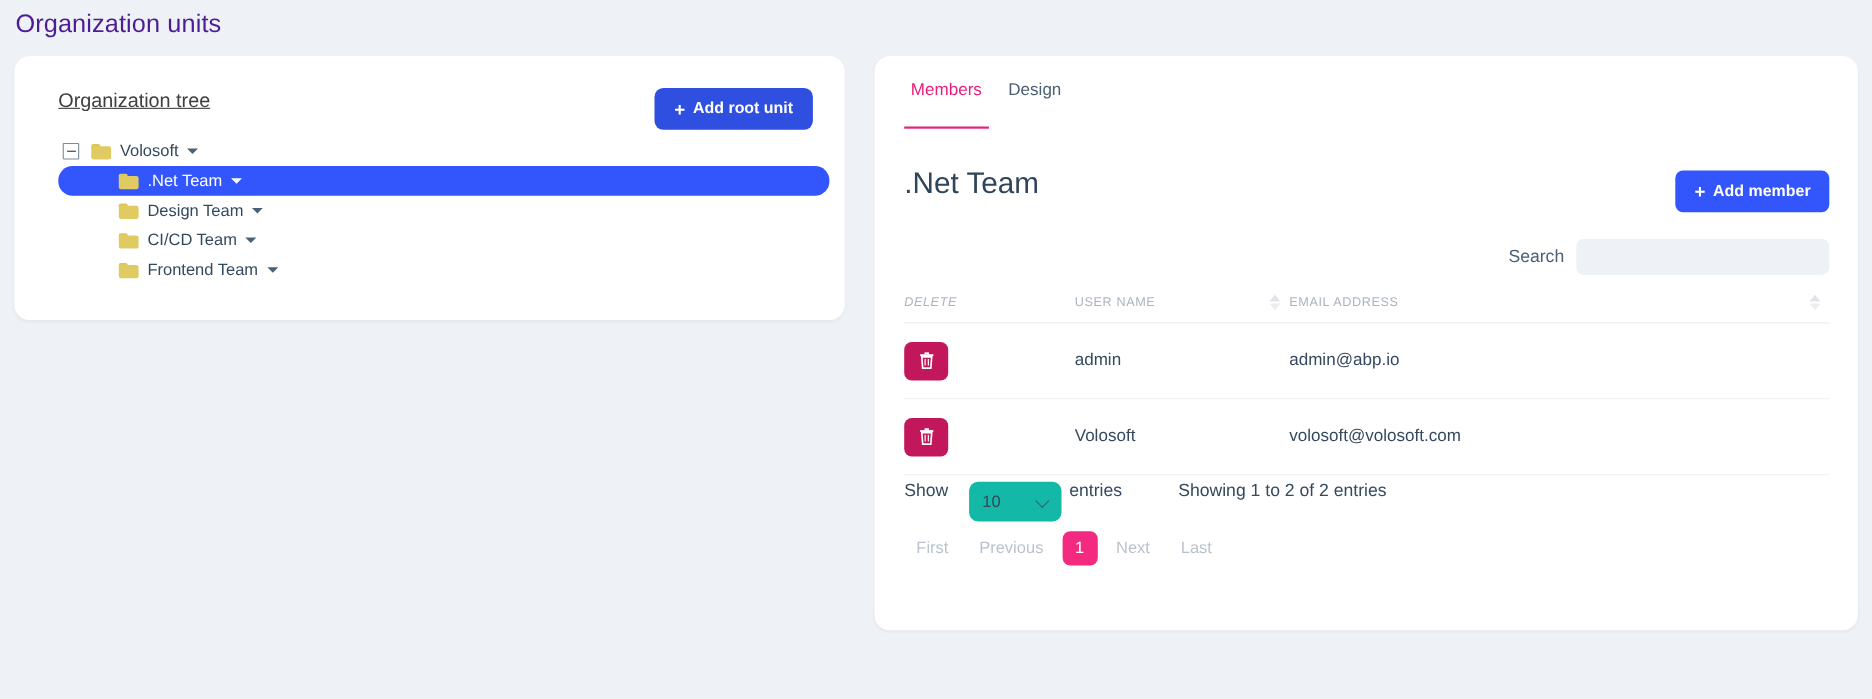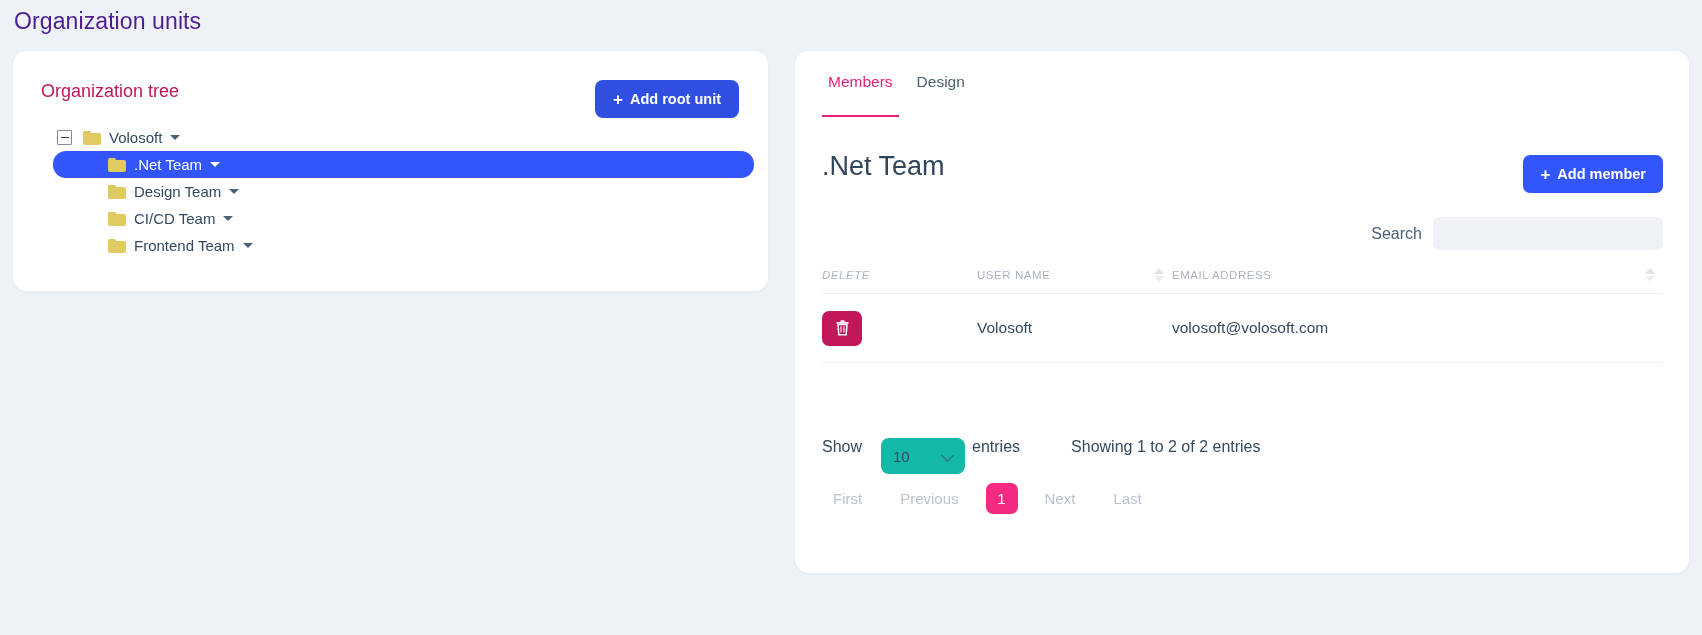--- a/index.html
+++ b/index.html
@@ -29,25 +29,26 @@
     top: 51px;
     width: 755px;
     height: 240px;
     background: #ffffff;
     border-radius: 14px;
     box-shadow: 0 1px 3px rgba(30,50,80,.05);
   }
 
   .tree-header {
     position: absolute;
-    left: 28px;
+    left: 40px;
     top: 30px;
     font-size: 18px;
-    color: #be185d;
+    color: #404040;
     font-weight: 400;
+    text-decoration: underline;
   }
 
   .add-root-btn {
     position: absolute;
     right: 29px;
     top: 29px;
     height: 38px;
     padding: 0 18px;
     background: #2f4fe0;
     color: #fff;
@@ -327,21 +328,21 @@
   .showing-text {
     font-size: 16px;
     color: #34495e;
     margin-left: 44px;
     white-space: nowrap;
   }
 
   .pagination {
     display: flex;
     align-items: center;
-    gap: 16px;
+    gap: 6px;
     margin-top: 5px;
   }
   .pg {
     font-size: 15px;
     color: #b9c3cd;
     padding: 5px 11px;
     cursor: pointer;
     white-space: nowrap;
   }
   .pg.active {
@@ -439,20 +440,35 @@
       </div>
       <div class="th c-email">
         <span>EMAIL ADDRESS</span>
         <span class="sorter">
             <span class="up"></span>
             <span class="down"></span>
           </span>
       </div>
     </div>
 
+    <div class="trow">
+      <div class="td c-delete">
+        <button class="del-btn">
+          <svg width="15" height="16" viewBox="0 0 15 16">
+            <rect x="1.5" y="2" width="12" height="1.7" fill="#ffffff"></rect>
+            <rect x="5.5" y="0.3" width="4" height="1.6" fill="#ffffff"></rect>
+            <path d="M3 4.4 h9 l-0.8 10.3 h-7.4 Z" fill="none" stroke="#ffffff" stroke-width="1.5"></path>
+            <rect x="5.5" y="6.3" width="1.1" height="6" fill="#ffffff"></rect>
+            <rect x="8.4" y="6.3" width="1.1" height="6" fill="#ffffff"></rect>
+          </svg>
+        </button>
+      </div>
+      <div class="td c-user">admin</div>
+      <div class="td c-email">admin@abp.io</div>
+    </div>
 
     <div class="trow">
       <div class="td c-delete">
         <button class="del-btn">
           <svg width="15" height="16" viewBox="0 0 15 16">
             <rect x="1.5" y="2" width="12" height="1.7" fill="#ffffff"></rect>
             <rect x="5.5" y="0.3" width="4" height="1.6" fill="#ffffff"></rect>
             <path d="M3 4.4 h9 l-0.8 10.3 h-7.4 Z" fill="none" stroke="#ffffff" stroke-width="1.5"></path>
             <rect x="5.5" y="6.3" width="1.1" height="6" fill="#ffffff"></rect>
             <rect x="8.4" y="6.3" width="1.1" height="6" fill="#ffffff"></rect>

